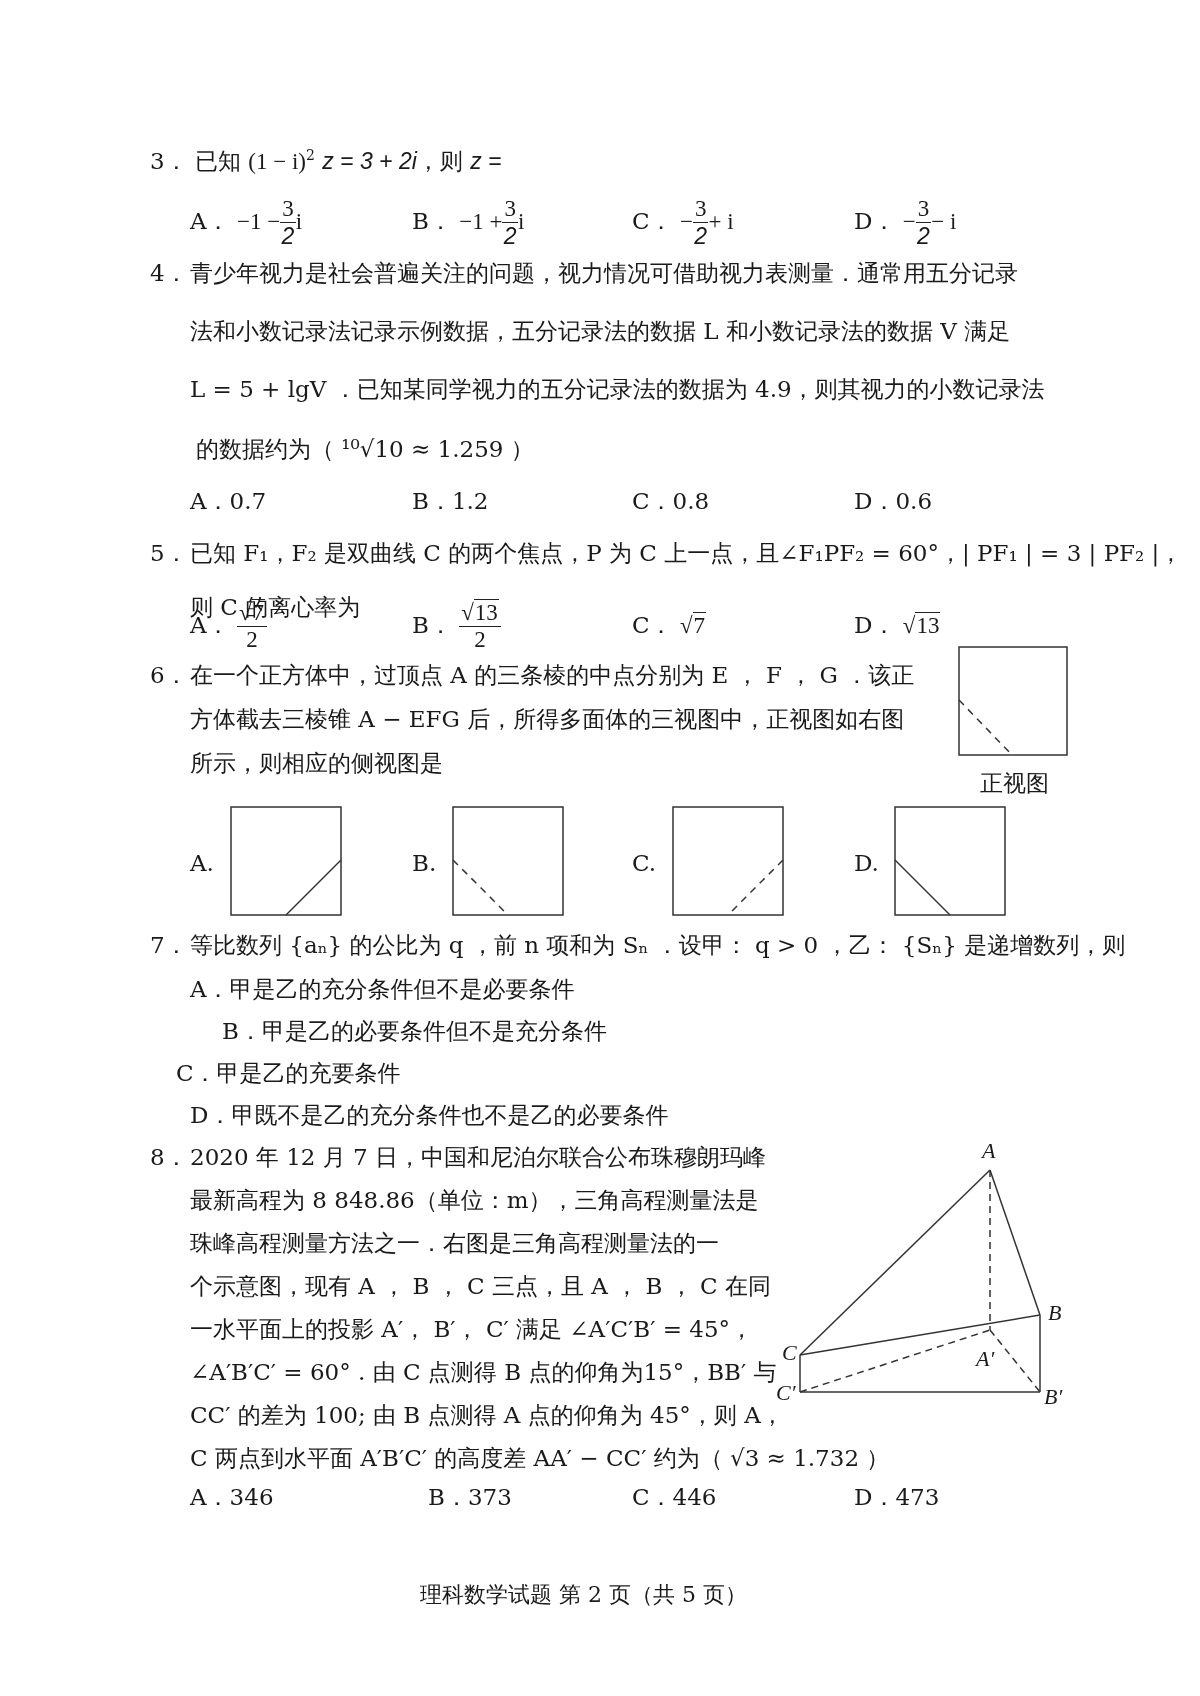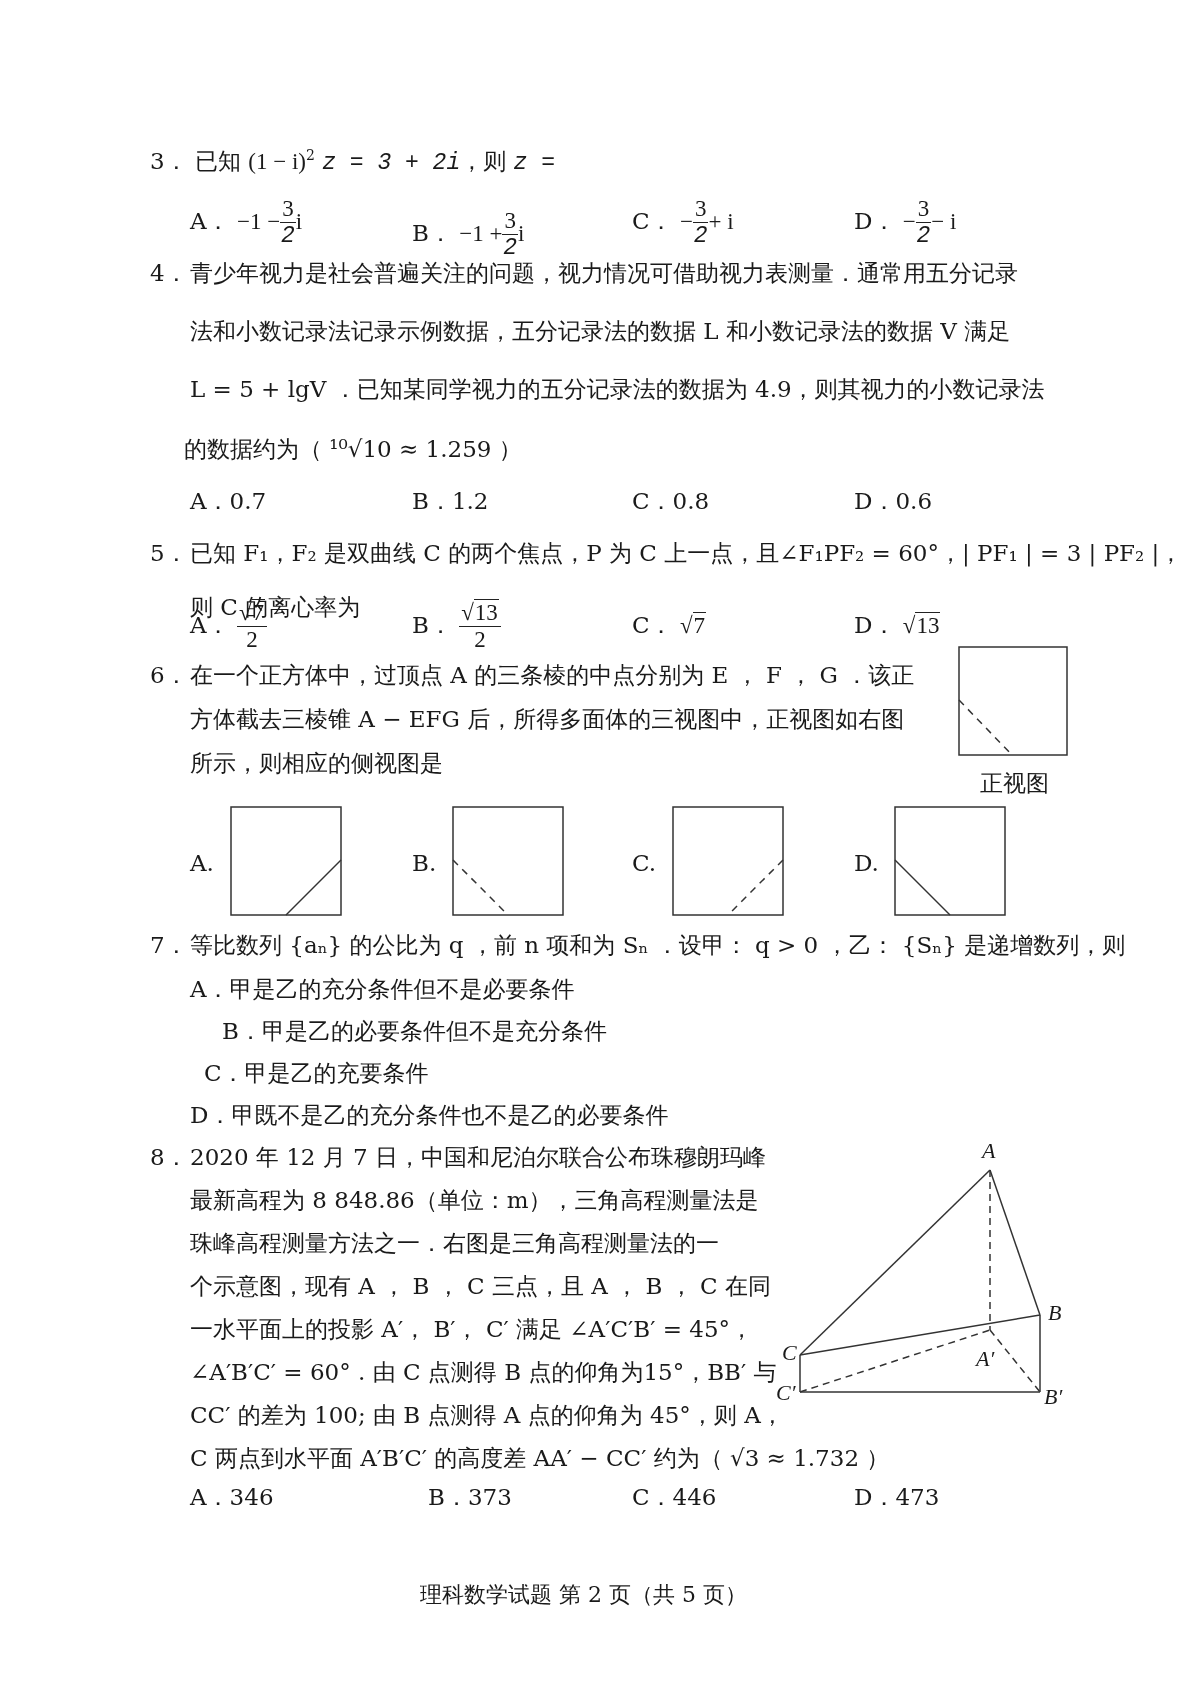--- a/index.html
+++ b/index.html
@@ -1,20 +1,20 @@
 <!DOCTYPE html>
 <html><head>
 <meta charset="utf-8">
 <style>
   html, body { margin:0; padding:0; background:#fff; }
   body { width:1200px; height:1696px; position:relative; overflow:hidden;
          font-family:"DejaVu Serif","Liberation Serif",serif; color:#1a1a1a; }
   .t { position:absolute; font-size:23px; line-height:30px; white-space:nowrap; }
   .m { font-family:"Liberation Serif","DejaVu Serif",serif; }
-  .i { font-style:italic; font-family:Liberation Mono, monospace; }
+  .i { font-style:italic; font-family:Liberation Sans, sans-serif; }
   .frac { display:inline-block; vertical-align:middle; text-align:center; font-family:"Liberation Serif",serif; line-height:26px; }
   .frac .num { display:block; border-bottom:1.5px solid #222; padding:0 2px; }
   .frac .den { display:block; }
   .sqrt { display:inline-block; font-family:"Liberation Serif",serif; }
   .sqrt .rad { border-top:1.5px solid #222; padding:0 1px; }
   .fig { position:absolute; }
   .lbl { position:absolute; font-style:italic; font-family:"Liberation Serif",serif; font-size:22px; }
   sub,sup { font-size:14px; }
 </style>
 </head>
@@ -22,30 +22,30 @@
 
 <div class="t" style="left:150px;top:140px;">
   <span>3．</span>
   <span>已知</span>
   <span class="m">(1 − i)</span><sup>2</sup>
   <span class="m i">z = 3 + 2i</span><span>，则</span>
   <span class="m i">z =</span>
 </div>
 <div id="q3opts">
     <div class="t" style="left: 190px; top: 196px;"><span>A．</span> <span class="m">−1 −</span><span class="frac"><span class="num">3</span><span class="den i">2</span></span><span class="m">i</span></div>
-    <div class="t" style="left: 412px; top: 196px; margin-top: 12px;"><span>B．</span> <span class="m">−1 +</span><span class="frac"><span class="num">3</span><span class="den i">2</span></span><span class="m">i</span></div>
+    <div class="t" style="left: 412px; top: 196px;"><span>B．</span> <span class="m">−1 +</span><span class="frac"><span class="num">3</span><span class="den i">2</span></span><span class="m">i</span></div>
     <div class="t" style="left: 632px; top: 196px;"><span>C．</span> <span class="m">−</span><span class="frac"><span class="num">3</span><span class="den i">2</span></span><span class="m">+ i</span></div>
     <div class="t" style="left: 854px; top: 196px;"><span>D．</span> <span class="m">−</span><span class="frac"><span class="num">3</span><span class="den i">2</span></span><span class="m">− i</span></div>
   </div>
 
 <div class="t" style="left:150px;top:258px;">4．</div>
 <div class="t" style="left:190px;top:258px;">青少年视力是社会普遍关注的问题，视力情况可借助视力表测量．通常用五分记录</div>
 <div class="t" style="left:190px;top:316px;">法和小数记录法记录示例数据，五分记录法的数据 L 和小数记录法的数据 V 满足</div>
 <div class="t" style="left:190px;top:374px;">L = 5 + lgV ．已知某同学视力的五分记录法的数据为  4.9，则其视力的小数记录法</div>
-<div class="t" style="left:184px;top:434px;">的数据约为（ ¹⁰√10 ≈ 1.259 ）</div>
+<div class="t" style="left:196px;top:434px;">的数据约为（ ¹⁰√10 ≈ 1.259 ）</div>
 <div class="t" style="left:190px;top:486px;">A．0.7</div>
 <div class="t" style="left:412px;top:486px;">B．1.2</div>
 <div class="t" style="left:632px;top:486px;">C．0.8</div>
 <div class="t" style="left:854px;top:486px;">D．0.6</div>
 
 <div class="t" style="left:150px;top:538px;">5．</div>
 <div class="t" style="left:190px;top:538px;">已知 F₁，F₂ 是双曲线 C 的两个焦点，P 为 C 上一点，且∠F₁PF₂ = 60°，| PF₁ | = 3 | PF₂ |，</div>
 <div class="t" style="left:190px;top:592px;">则 C 的离心率为</div>
 <div id="q5opts">
     <div class="t" style="left: 190px; top: 596px; margin-top: 4px;"><span>A．</span> <span class="frac"><span class="num"><span class="sqrt">√<span class="rad">7</span></span></span><span class="den">2</span></span></div>
@@ -82,21 +82,21 @@
 <div class="t" style="left:854px;top:848px;">D.</div>
 <svg class="fig" style="left:894px;top:806px;" width="114" height="112">
   <rect x="1" y="1" width="110" height="108" fill="none" stroke="#333" stroke-width="1.5"></rect>
   <line x1="1" y1="54" x2="56" y2="109" stroke="#333" stroke-width="1.5"></line>
 </svg>
 
 <div class="t" style="left:150px;top:930px;">7．</div>
 <div class="t" style="left:190px;top:930px;">等比数列 {aₙ} 的公比为 q ，前 n 项和为 Sₙ ．设甲： q &gt; 0 ，乙： {Sₙ} 是递增数列，则</div>
 <div class="t" style="left:190px;top:974px;">A．甲是乙的充分条件但不是必要条件</div>
 <div class="t" style="left:190px;top:1016px;margin-left:32px;">B．甲是乙的必要条件但不是充分条件</div>
-<div class="t" style="left:204px;top:1058px;">C．甲是乙的充要条件</div>
+<div class="t" style="left:176px;top:1058px;">C．甲是乙的充要条件</div>
 <div class="t" style="left:190px;top:1100px;">D．甲既不是乙的充分条件也不是乙的必要条件</div>
 
 <div class="t" style="left:150px;top:1142px;">8．</div>
 <div class="t" style="left:190px;top:1142px;">2020 年 12 月 7 日，中国和尼泊尔联合公布珠穆朗玛峰</div>
 <div class="t" style="left:190px;top:1185px;">最新高程为 8  848.86（单位：m），三角高程测量法是</div>
 <div class="t" style="left:190px;top:1228px;">珠峰高程测量方法之一．右图是三角高程测量法的一</div>
 <div class="t" style="left:190px;top:1271px;">个示意图，现有 A ， B ， C 三点，且 A ， B ， C 在同</div>
 <div class="t" style="left:190px;top:1314px;">一水平面上的投影 A′， B′， C′ 满足 ∠A′C′B′ = 45°，</div>
 <div class="t" style="left:190px;top:1357px;">∠A′B′C′ = 60° . 由 C 点测得 B 点的仰角为15°，BB′ 与</div>
 <div class="t" style="left:190px;top:1400px;">CC′ 的差为 100; 由 B 点测得 A 点的仰角为 45°，则 A，</div>

